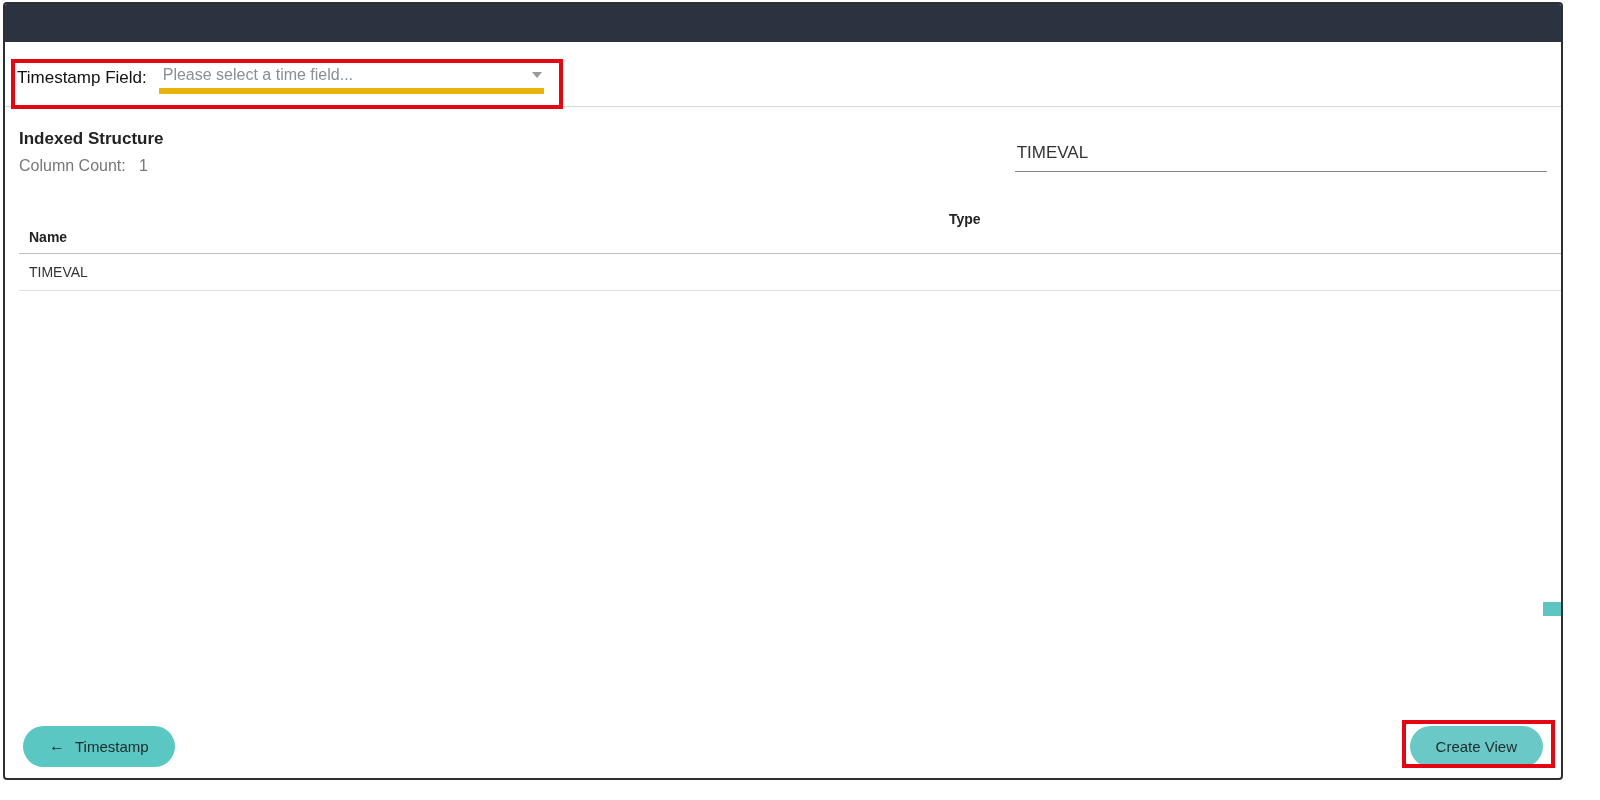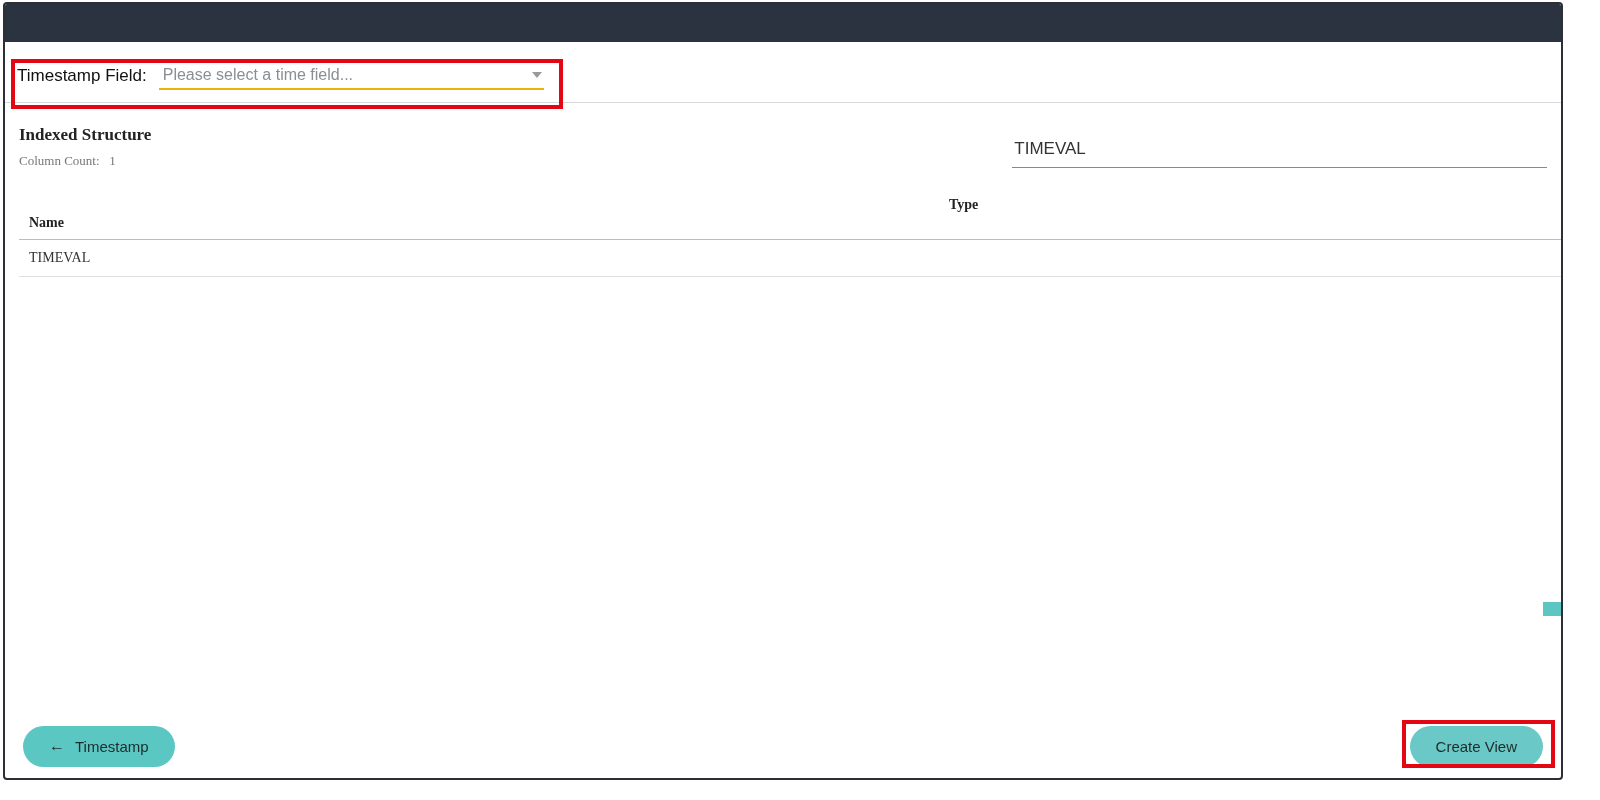--- a/index.html
+++ b/index.html
@@ -36,53 +36,53 @@
     pointer-events: none;
   }
   .field-label {
     font-weight: 400;
     font-size: 17px;
     color: #111;
   }
   .select-wrap {
     position: relative;
     width: 385px;
-    border-bottom: 2px solid #eab308;
+    border-bottom: 6px solid #eab308;
     padding: 4px 18px 4px 4px;
     color: #8a8f94;
     font-size: 16px;
     cursor: pointer;
   }
   .select-caret {
     position: absolute;
     right: 2px;
     top: 50%;
     transform: translateY(-50%);
     width: 0; height: 0;
     border-left: 5px solid transparent;
     border-right: 5px solid transparent;
     border-top: 6px solid #9a9a9a;
   }
   .content {
     display: flex;
     padding: 22px 14px 0 14px;
     gap: 24px;
   }
-  .left-pane { flex: 1; font-family: Liberation Serif, serif; }
+  .left-pane { flex: 1; }
   .right-pane { flex: 1; padding-top: 14px; }
   .section-title {
     font-weight: 700;
     font-size: 17px;
     color: #222;
     margin-bottom: 8px;
   }
   .column-count {
-    font-size: 13px;
+    font-size: 16px;
     color: #777;
-    margin-bottom: 20px;
+    margin-bottom: 28px;
   }
   .right-field {
     font-size: 17px;
     color: #333;
     padding: 0 0 8px 2px;
     border-bottom: 1px solid #888;
   }
   .table {
     width: calc(200% + 24px); 
     margin-left: 0;

